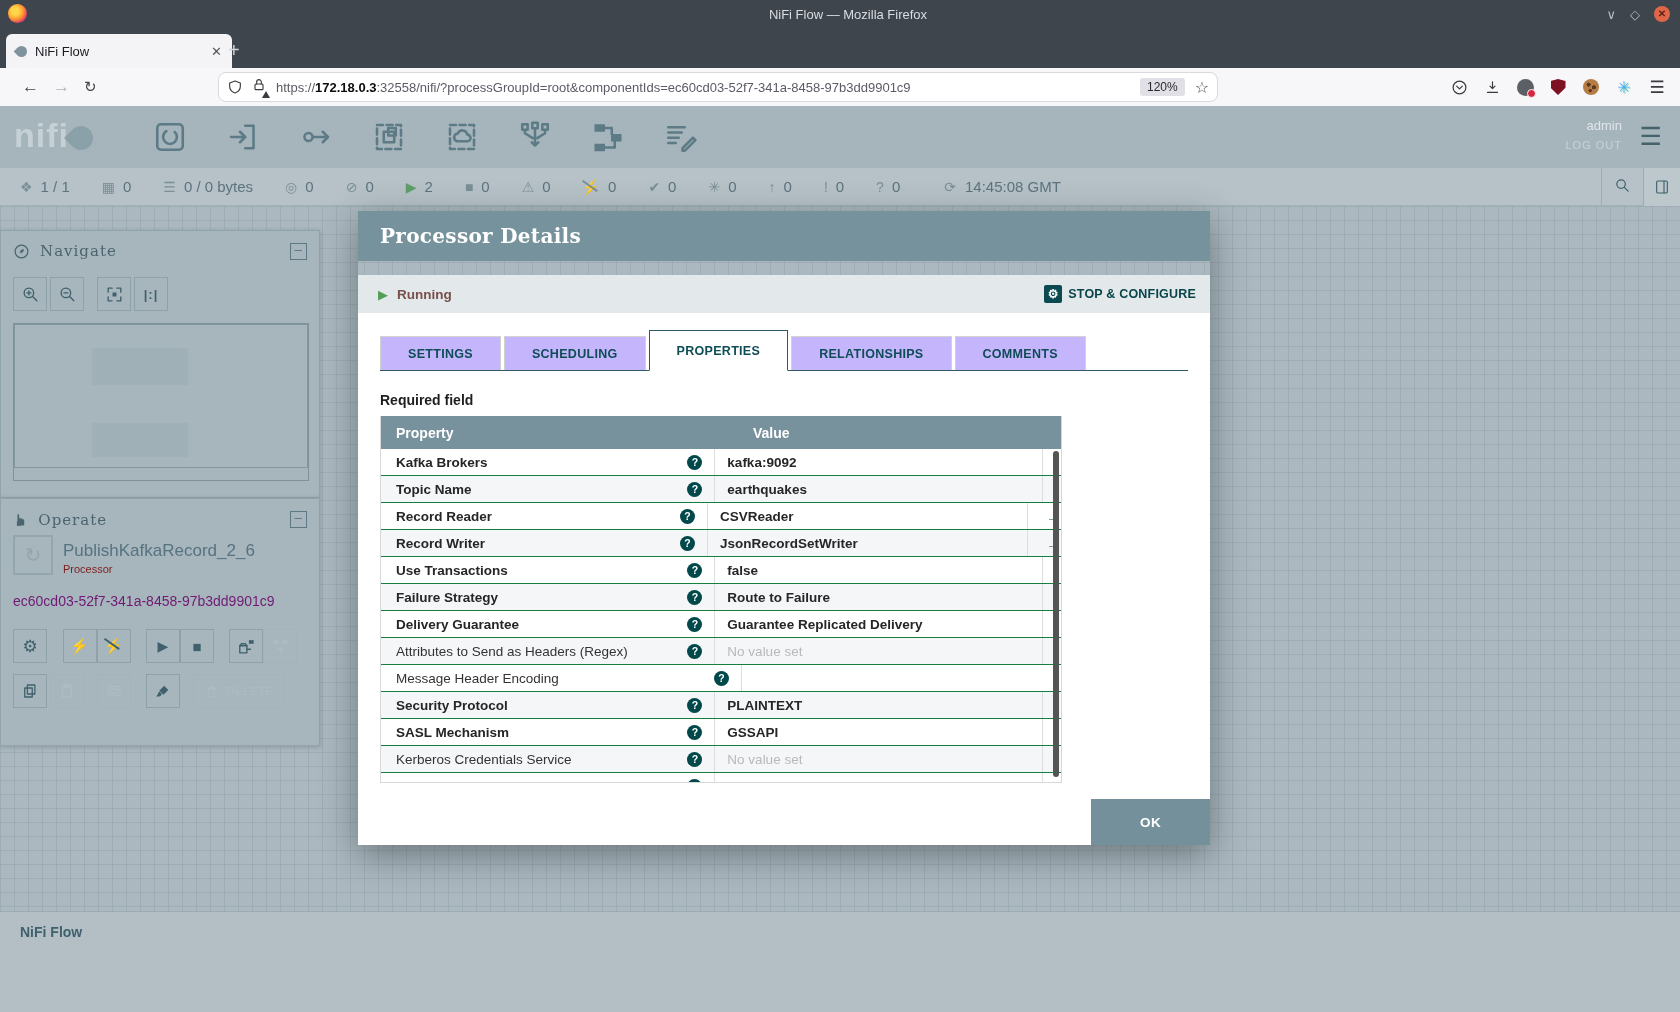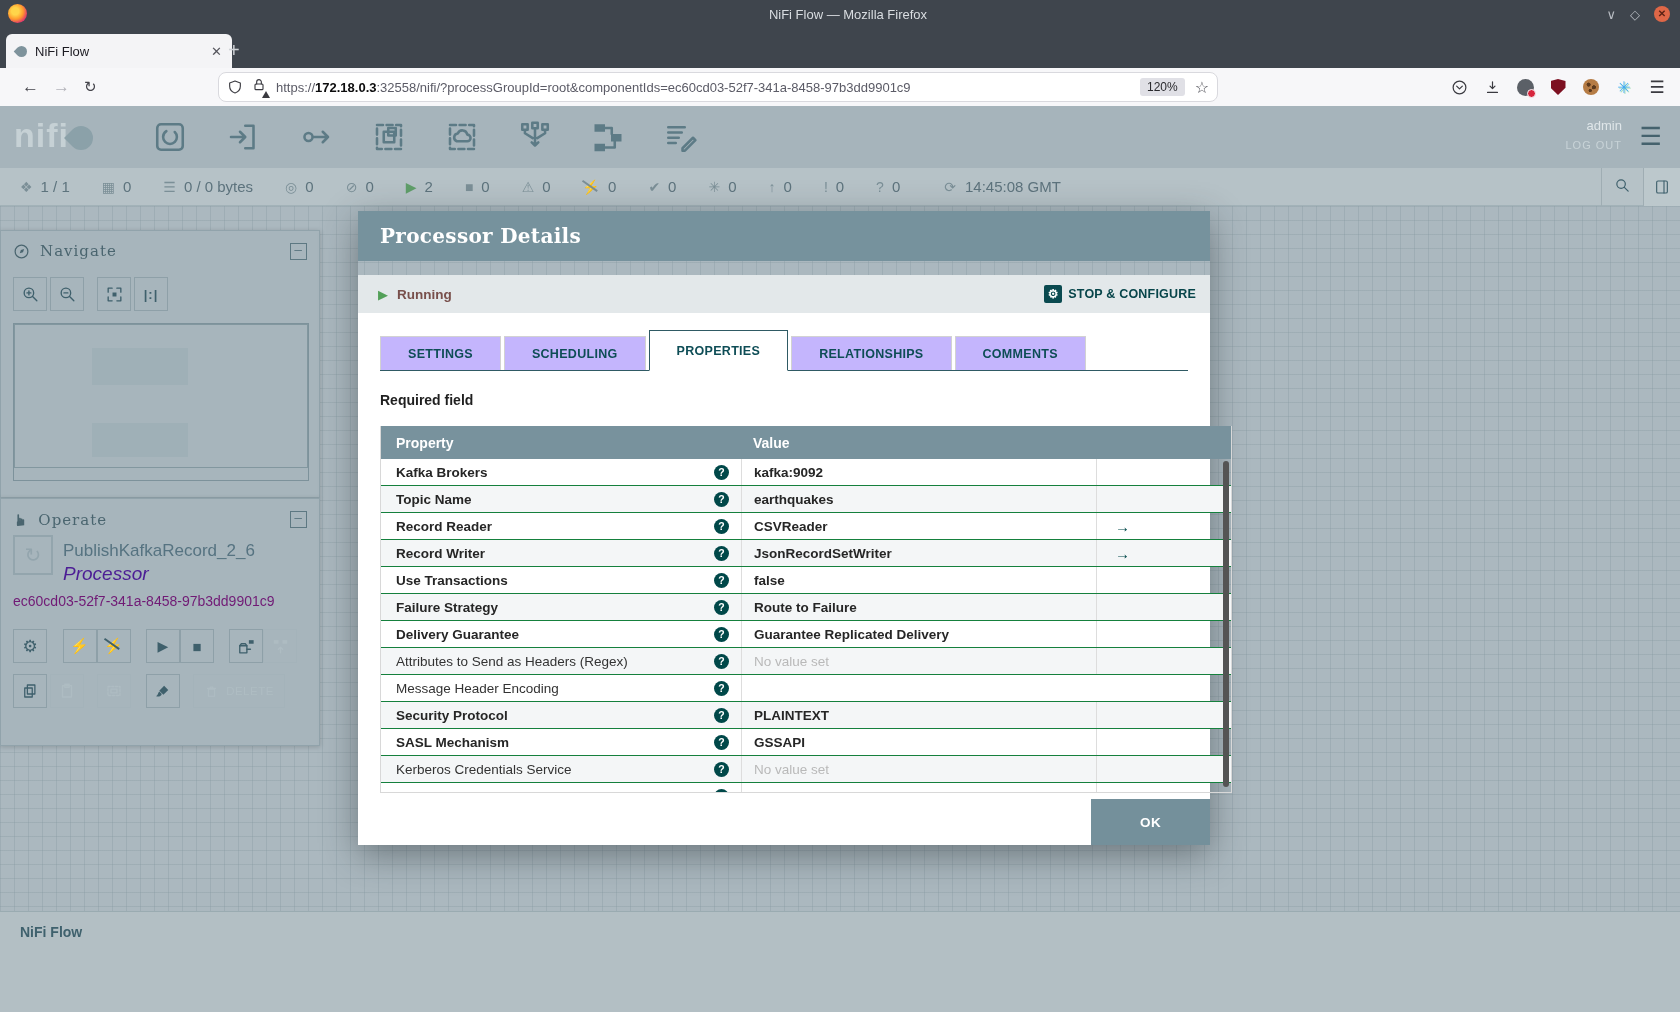--- a/index.html
+++ b/index.html
@@ -86,21 +86,21 @@
   .sqbtn{width:34px;height:34px;border:1px solid #8ea0a8;display:inline-flex;align-items:center;justify-content:center;color:#3f606c;box-sizing:border-box;position:absolute;}
   .sqbtn.dis{color:#aebcc2;border-color:#a4b3ba;}
   #navigate{left:0;top:24px;width:320px;height:268px;}
   #operate{left:0;top:292px;width:320px;height:248px;}
   .one2one{font-weight:bold;font-size:13px;letter-spacing:1px;}
   .mini{position:absolute;left:12px;top:92px;width:294px;height:156px;border:1px solid #7d929b;}
   .mini-viewport{position:absolute;left:0;right:0;top:0;bottom:12px;border:1px solid rgba(100,125,135,.55);}
   .mrect{position:absolute;background:#9fb0b7;}
   .op-icon{position:absolute;left:12px;top:36px;width:40px;height:40px;border:2px solid #93a5ad;color:#93a5ad;display:flex;align-items:center;justify-content:center;font-size:20px;box-sizing:border-box;}
   .op-name{position:absolute;left:62px;top:42px;font-size:17px;color:#567381;}
-  .op-type{position:absolute;left:62px;top:64px;font-size:19px;color:#4c1d95;font-style:italic;}
+  .op-type{position:absolute;left:62px;top:64px;font-size:11px;color:#7f1d1d;}
   .op-id{position:absolute;left:12px;top:94px;font-size:14px;color:#701a75;}
   .del-btn{position:absolute;left:192px;width:92px;height:34px;border:1px solid #a4b3ba;color:#aebcc2;display:flex;align-items:center;justify-content:center;gap:7px;font-size:11.5px;letter-spacing:.5px;box-sizing:border-box;}
   .hand{display:inline-block;transform:rotate(-90deg);font-size:16px;}
 
   
   .dialog{position:absolute;left:358px;top:211px;width:852px;height:634px;z-index:10;box-shadow:0 10px 34px rgba(30,40,45,.45);}
   .dlg-header{position:absolute;left:0;top:0;right:0;height:50px;background:#76929d;display:flex;align-items:center;padding-left:22px;}
   .dlg-header .t{font-family:"DejaVu Serif",serif;font-weight:bold;font-size:20px;color:#fff;letter-spacing:.3px;}
   .dlg-status{position:absolute;left:0;top:64px;right:0;height:38px;background:#e3e8ea;display:flex;align-items:center;padding:0 14px 0 20px;box-sizing:border-box;}
   .run-play{color:#52a058;font-size:13px;margin-right:9px;}
@@ -108,21 +108,21 @@
   .dlg-action{margin-left:auto;display:flex;align-items:center;gap:6px;font-size:12.5px;font-weight:bold;color:#07454a;letter-spacing:.2px;}
   .gear-badge{width:18px;height:18px;background:#0a4a50;color:#fff;font-size:12px;line-height:18px;text-align:center;border-radius:2px;}
   .dlg-body{position:absolute;left:0;top:102px;right:0;bottom:0;background:#fff;padding:15px 22px 0;box-sizing:border-box;}
 
   .dlg-tabs{height:42px;border-bottom:1px solid #2f5a64;display:flex;align-items:flex-end;}
   .dtab{height:34px;box-sizing:border-box;background:#c4b5fd;border:1px solid #d2d2d2;border-bottom:none;margin-right:3px;display:flex;align-items:center;justify-content:center;padding:0 27px;font-size:12.5px;font-weight:bold;color:#0e4d56;letter-spacing:.3px;}
   .dtab.active{height:41px;background:#fff;border:1px solid #2f5a64;border-bottom:1px solid #fff;margin-bottom:-1px;z-index:2;}
 
   .required{margin-top:21px;font-size:14px;font-weight:bold;color:#1f1f1f;}
 
-  .ptable{margin-top:18px;width:852px;border:1px solid #d8d8d8;border-top:none;box-sizing:border-box;}
+  .ptable{margin-top:8px;width:682px;border:1px solid #d8d8d8;border-top:none;box-sizing:border-box;}
   .phead{height:33px;background:#78929d;display:flex;align-items:center;color:#fff;font-size:14px;font-weight:bold;}
   .phead .hprop{width:360px;padding-left:15px;box-sizing:border-box;}
   .phead .hval{padding-left:12px;}
   .pviewport{position:relative;height:333px;overflow:hidden;}
   .prow{display:flex;height:27px;box-sizing:border-box;border-bottom:1px solid #15803d;align-items:center;font-size:13.5px;color:#333;}
   .prow.alt{background:#f4f6f7;}
   .pcell{height:100%;display:flex;align-items:center;box-sizing:border-box;}
   .prop{width:360px;padding:0 12px 0 15px;}
   .prop .pname{flex:1;}
   .val{width:355px;border-left:1px solid #ddd;padding-left:12px;}

